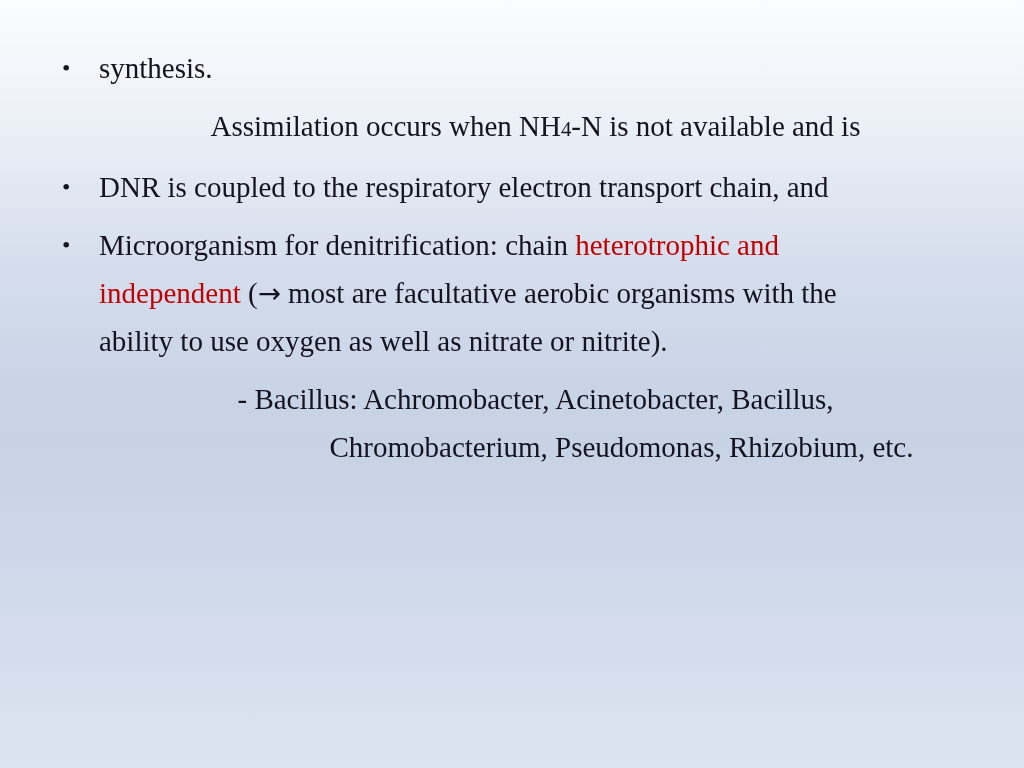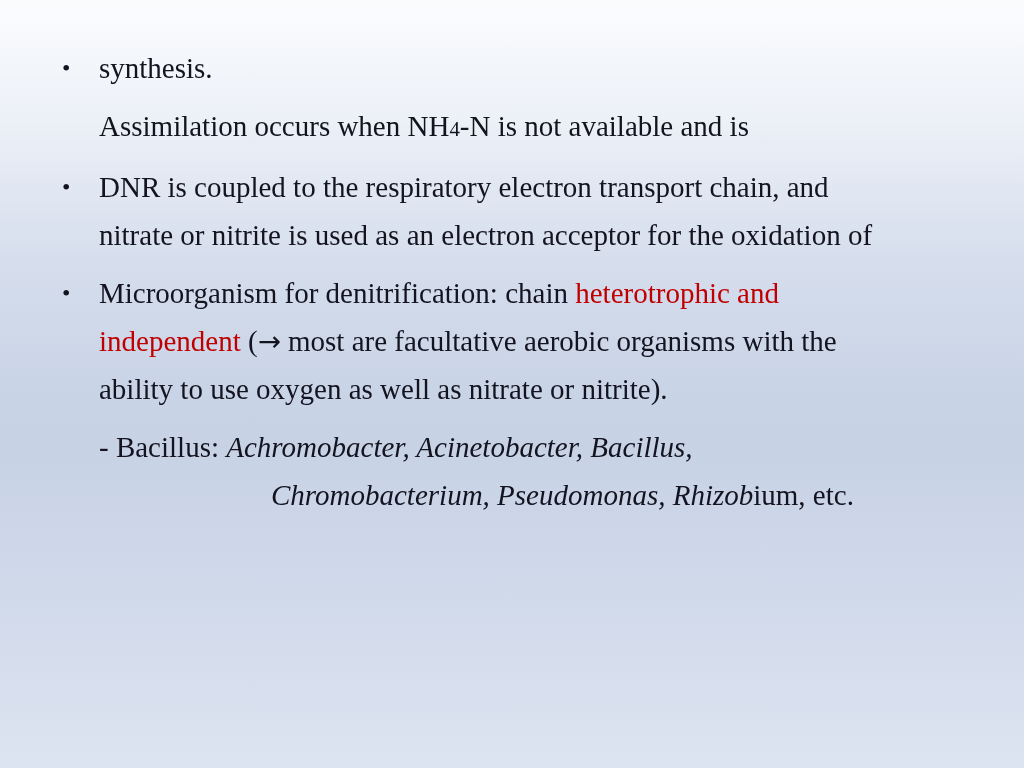--- a/index.html
+++ b/index.html
@@ -46,32 +46,32 @@
     line-height: 48px;
   }
   .text-col {
     flex: 1 1 auto;
   }
   .para {
     margin: 0;
   }
   .para + .para {
     margin-top: 10px;
+    text-align: center;
   }
   .line {
     white-space: pre;
   }
   .line.indent2 {
     padding-left: 172px;
   }
   .red {
     color: #c00000;
   }
   .italic {
-    font-style: italic;
   }
   .small-num {
     font-size: 0.72em;
   }
   .arrow {
     font-family: "DejaVu Sans", sans-serif;
     font-size: 0.95em;
   }
 </style>
 </head>
@@ -90,21 +90,20 @@
           <div class="line"><span>Assimilation occurs when NH</span><span class="small-num">4</span><span>-N is not available and is</span></div>
         </div>
       </div>
     </div>
 
     <div class="bullet-item">
       <div class="marker-col">•</div>
       <div class="text-col">
         <div class="para">
           <div class="line">DNR is coupled to the respiratory electron transport chain, and</div>
-          <div class="line">nitrate or nitrite is used as an electron acceptor for the oxidation of</div>
         </div>
       </div>
     </div>
 
     <div class="bullet-item">
       <div class="marker-col">•</div>
       <div class="text-col">
         <div class="para">
           <div class="line"><span>Microorganism for denitrification: chain </span><span class="red">heterotrophic and</span></div>
           <div class="line"><span class="red">independent</span><span> (</span><span class="arrow">→</span><span> most are facultative aerobic organisms with the</span></div>

